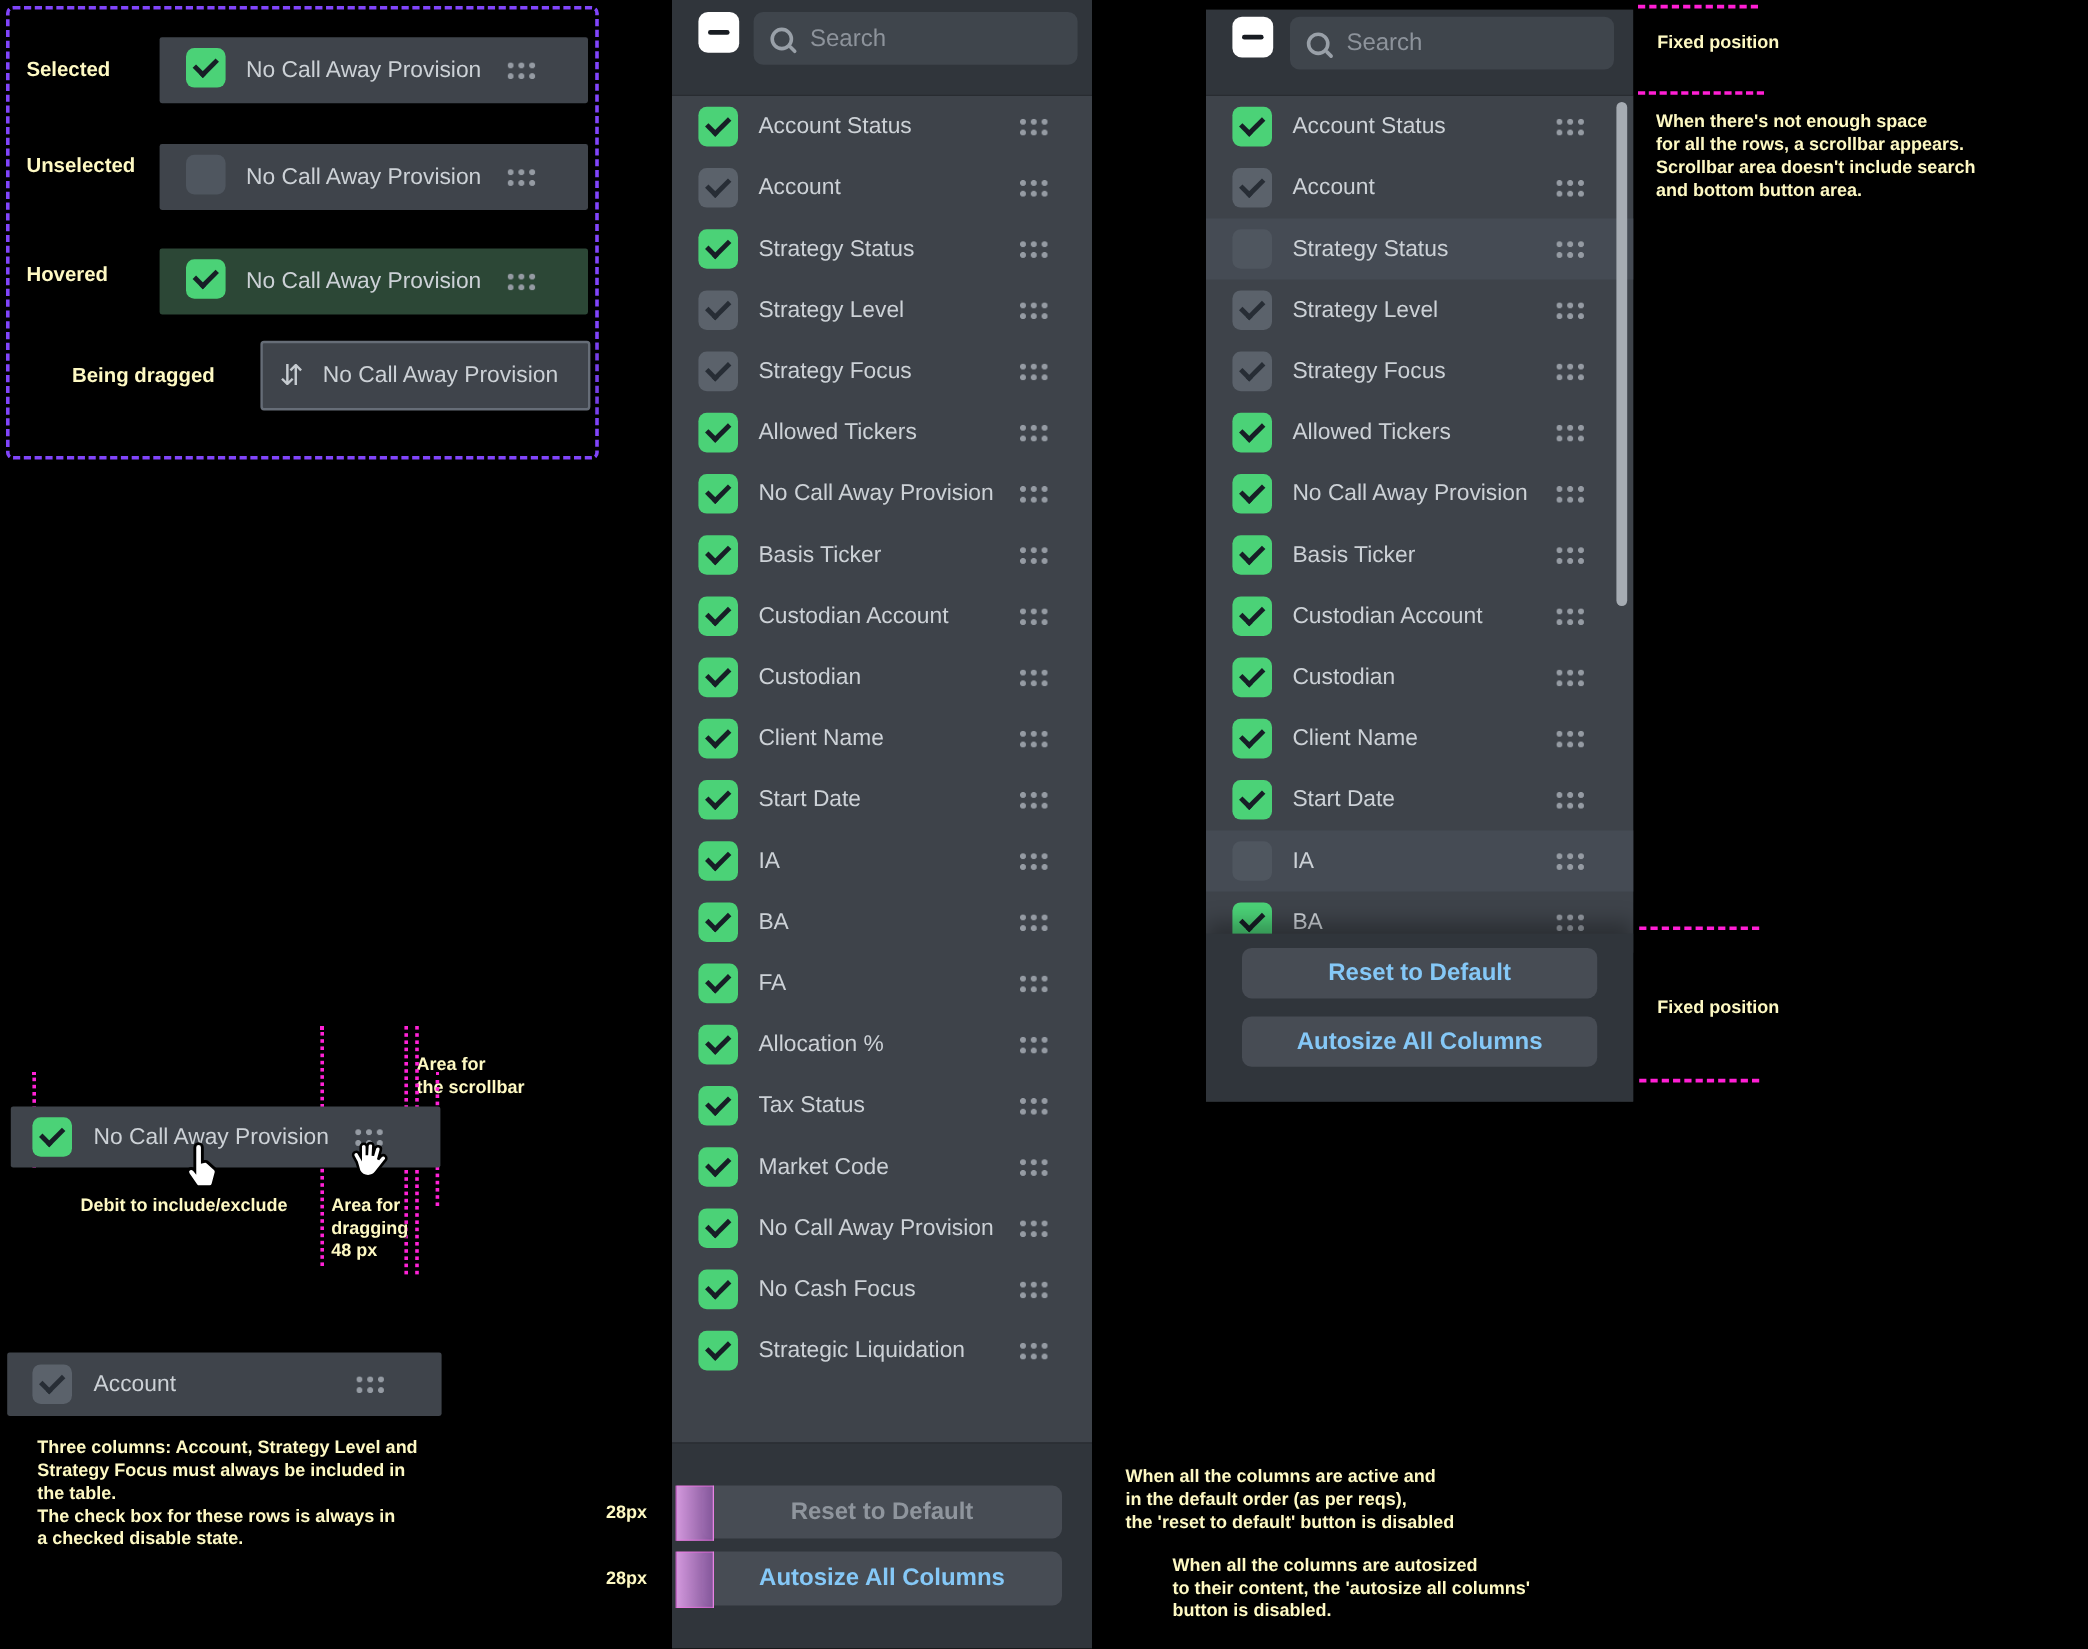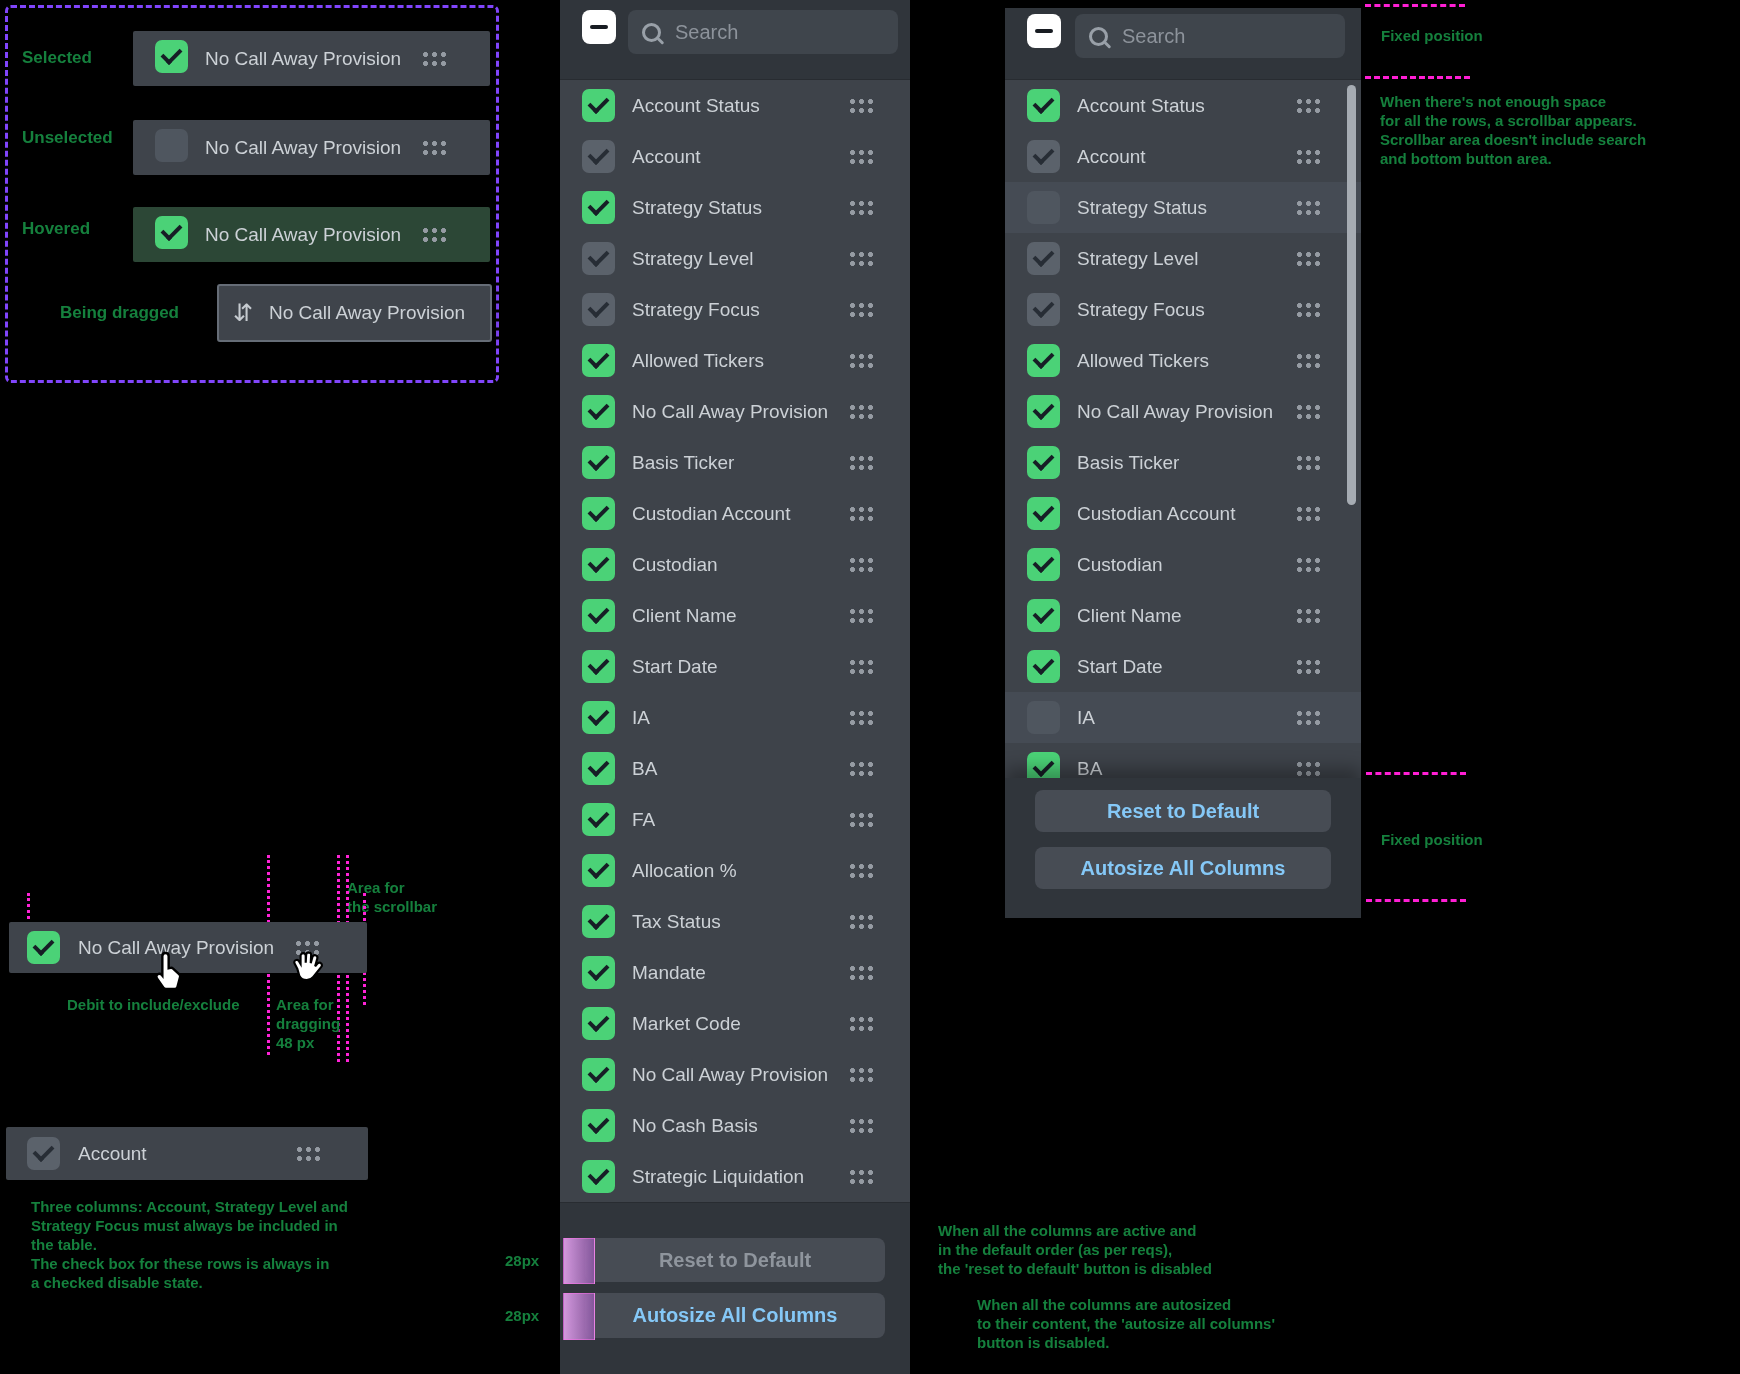--- a/index.html
+++ b/index.html
@@ -47,21 +47,21 @@
 
   
   .statesbox{position:absolute;left:5px;top:5px;width:488px;height:372px;border:3px dashed #8145fb;border-radius:6px;}
   .srow{position:absolute;border-radius:2px;}
   .hoverex{background:#2c4736 !important;}
   .drag-row{position:absolute;background:#3f444b;border:2px solid #666d77;border-radius:3px;box-shadow:0 3px 10px rgba(0,0,0,.6);}
   .drag-row .sorticon{position:absolute;left:14px;top:50%;transform:translateY(-50%);color:#c6cbd0;font-size:24px;}
   .drag-row .lbl2{position:absolute;left:50px;top:50%;transform:translateY(-50%);color:#ccd1d6;font-size:19px;}
 
   
-  .note{position:absolute;color:#15803d;font-size:15px;font-weight:600;line-height:19px;white-space:pre-line;
+  .note{position:absolute;color:#fef9c3;font-size:15px;font-weight:600;line-height:19px;white-space:pre-line;
         text-shadow:0 1px 2px rgba(0,0,0,.9),0 0 5px rgba(0,0,0,.5);}
   .note.big{font-size:17px;}
   .dash-h{position:absolute;height:0;border-top:3px dashed #ff1fd4;}
   .dot-v{position:absolute;width:0;border-left:3px dotted #ff22d6;}
   .bar28{position:absolute;width:30px;background:linear-gradient(90deg,rgba(219,157,229,.95),rgba(138,88,162,.9));border:1px solid rgba(255,110,235,.5);}
   .cursor{position:absolute;}
 </style>
 </head>
 <body>
 
@@ -184,36 +184,31 @@
           <span class="lbl">Allocation %</span>
           <span class="dots"></span>
         </div>
         <div class="row checked">
           <span class="cb"></span>
           <span class="lbl">Tax Status</span>
           <span class="dots"></span>
         </div>
         <div class="row checked">
           <span class="cb"></span>
-          <span class="lbl">Mandate</span>
-          <span class="dots"></span>
-        </div>
-        <div class="row checked">
-          <span class="cb"></span>
           <span class="lbl">Market Code</span>
           <span class="dots"></span>
         </div>
         <div class="row checked">
           <span class="cb"></span>
           <span class="lbl">No Call Away Provision</span>
           <span class="dots"></span>
         </div>
         <div class="row checked">
           <span class="cb"></span>
-          <span class="lbl">No Cash Basis</span>
+          <span class="lbl">No Cash Focus</span>
           <span class="dots"></span>
         </div>
         <div class="row checked">
           <span class="cb"></span>
           <span class="lbl">Strategic Liquidation</span>
           <span class="dots"></span>
         </div>
       </div>
 
     <div class="divider" style="top:1202px;"></div>

